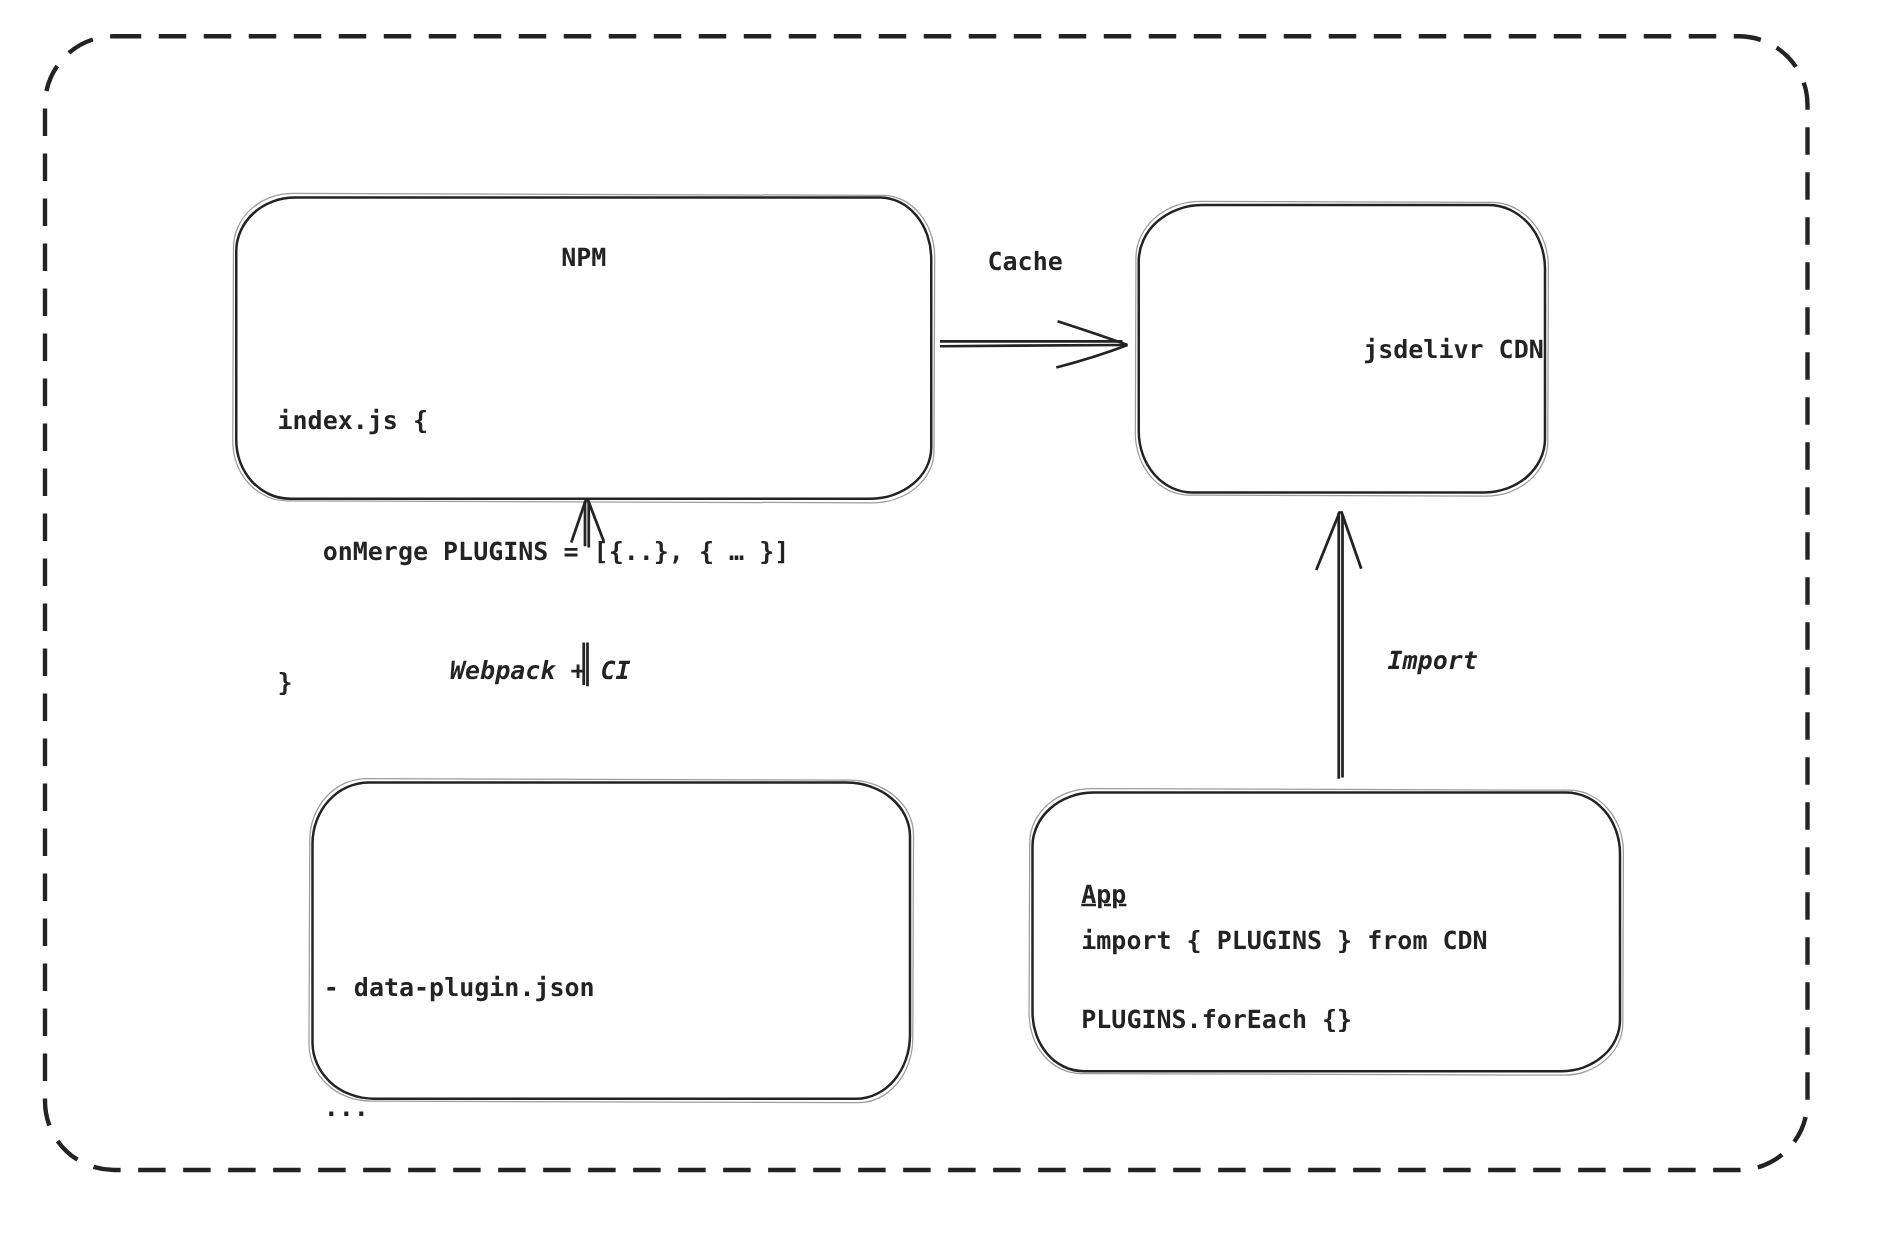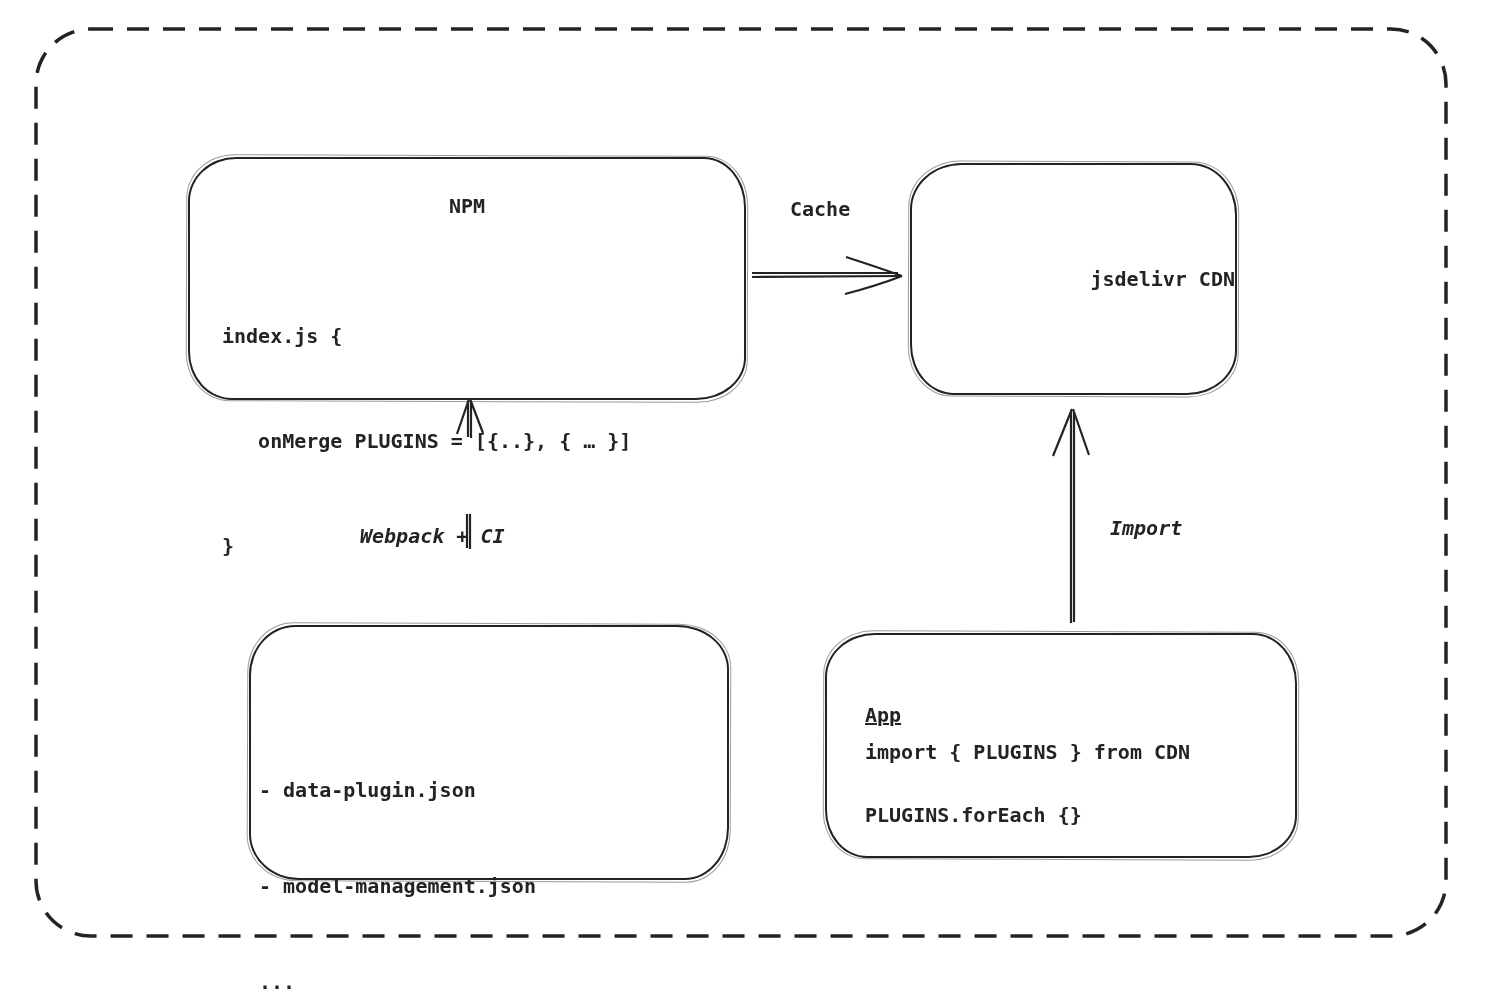--- a/index.html
+++ b/index.html
@@ -153,21 +153,20 @@
     </div>
   </div>
 
   <div class="box box-cdn">
     <div class="mono">jsdelivr CDN</div>
   </div>
 
   <div class="box box-repo">
     <div class="mono repo-files">
       <div>- data-plugin.json</div>
-      <div>- model-management.json</div>
       <div>...</div>
     </div>
   </div>
 
   <div class="box box-app">
     <div class="mono app-title">App</div>
     <div class="mono app-line-1">import { PLUGINS } from CDN</div>
     <div class="mono app-line-2">PLUGINS.forEach {}</div>
   </div>
 

